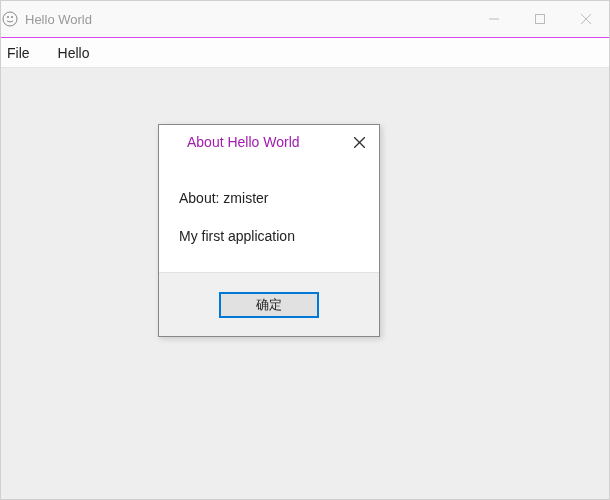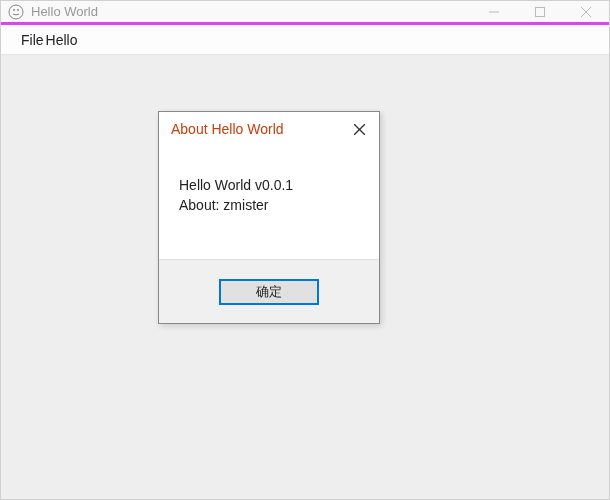--- a/index.html
+++ b/index.html
@@ -12,26 +12,25 @@
     }
     .window {
       width: 610px;
       height: 500px;
       border: 1px solid #d0d0d0;
       background: #f0f0f0;
       display: flex;
       flex-direction: column;
     }
     .titlebar {
-      height: 24px;
+      height: 37px;
       background: #f9f9f9;
       display: flex;
       align-items: center;
-      padding-left: 6px;
-      border-bottom: 3px solid #d946ef;
+      border-bottom: 1px solid #d946ef;
     }
     .app-icon {
       width: 18px;
       height: 18px;
       margin-right: 6px;
       display: inline-flex;
       align-items: center;
       justify-content: center;
     }
     .title-text {
@@ -51,22 +50,22 @@
       justify-content: center;
       color: #bbb;
       font-size: 13px;
     }
     .win-btn svg { display: block; }
     .menubar {
       height: 30px;
       background: #fdfdfd;
       display: flex;
       align-items: center;
-      padding-left: 20px;
-      gap: 2px;
+      padding-left: 6px;
+      gap: 28px;
       font-size: 14px;
       color: #222;
       border-bottom: 1px solid #e5e5e5;
     }
     .menu-item { cursor: default; }
     .client-area {
       flex: 1;
       background: #eeeeee;
       position: relative;
     }
@@ -78,23 +77,23 @@
       background: #fff;
       border: 1px solid #888;
       box-shadow: 2px 2px 6px rgba(0,0,0,0.15);
       display: flex;
       flex-direction: column;
     }
     .dialog-titlebar {
       height: 34px;
       display: flex;
       align-items: center;
-      padding: 0 10px 0 12px;
+      padding: 0 10px 0 28px;
       font-size: 14px;
-      color: #c2410c;
+      color: #a21caf;
       justify-content: flex-end;
     }
     .dialog-title { flex: 1; }
     .dialog-close {
       width: 20px;
       height: 20px;
       display: flex;
       align-items: center;
       justify-content: center;
       color: #333;
@@ -172,22 +171,22 @@
       <div class="dialog-titlebar">
         <span class="dialog-title">About Hello World</span>
         <span class="dialog-close">
           <svg width="11" height="11" viewBox="0 0 10 10">
               <line x1="0" y1="0" x2="10" y2="10" stroke="#333" stroke-width="1.2"></line>
               <line x1="10" y1="0" x2="0" y2="10" stroke="#333" stroke-width="1.2"></line>
             </svg>
         </span>
       </div>
       <div class="dialog-body">
-        <span class="line">Hello World v0.0.1</span>
         <span class="line">About: zmister</span>
         <div class="gap"></div>
+        <span class="line">My first application</span>
       </div>
       <div class="dialog-footer">
         <div class="ok-btn">确定</div>
       </div>
     </div>
   </div>
 </div>
 
 </body></html>

